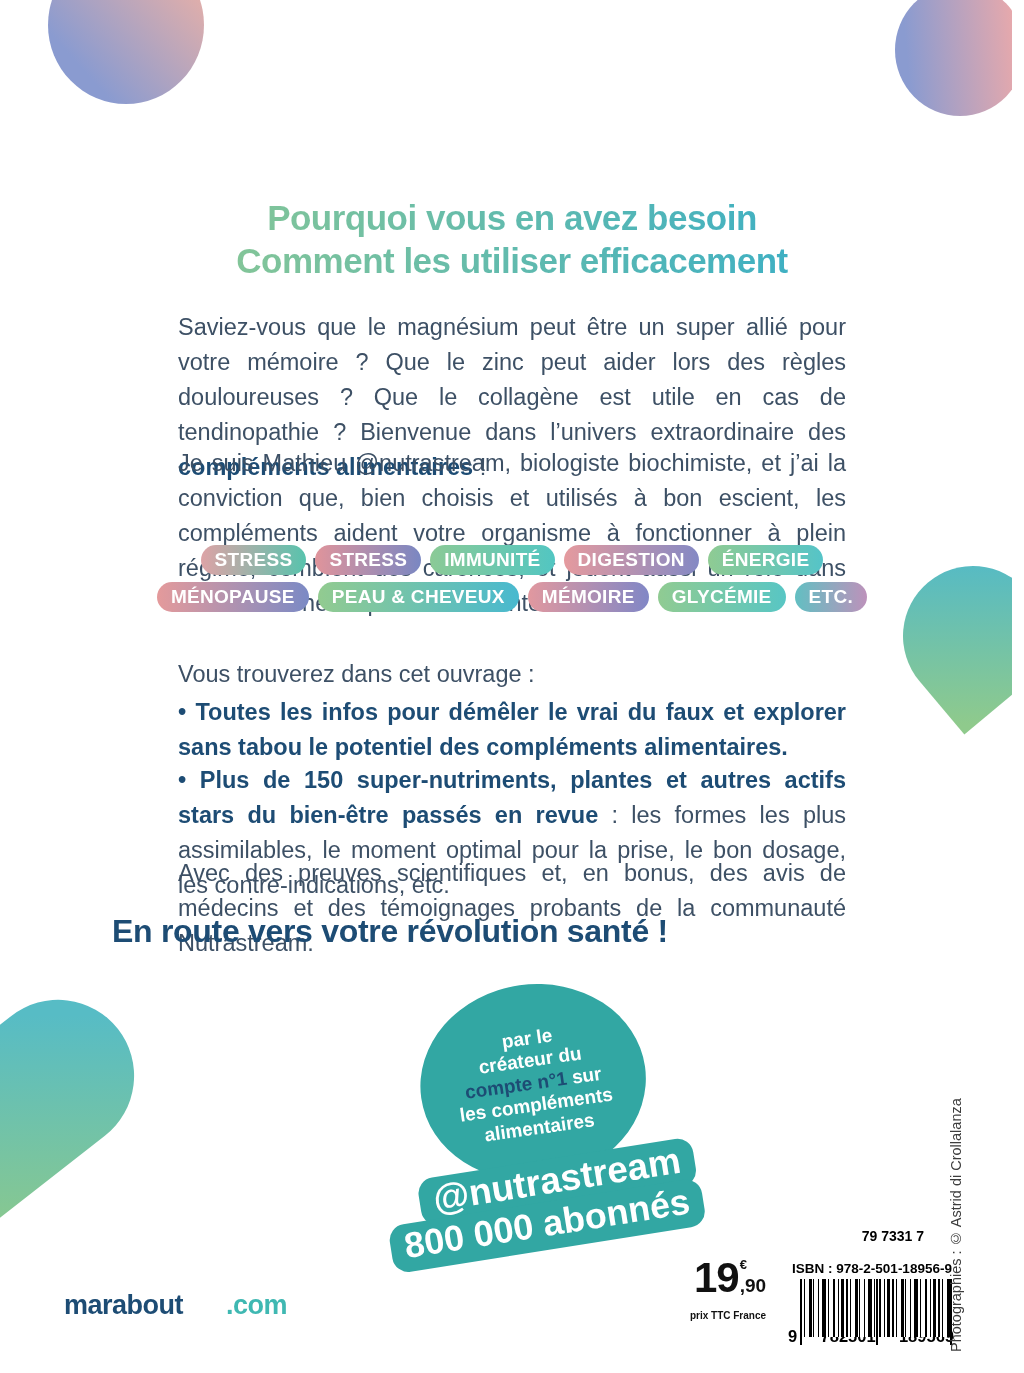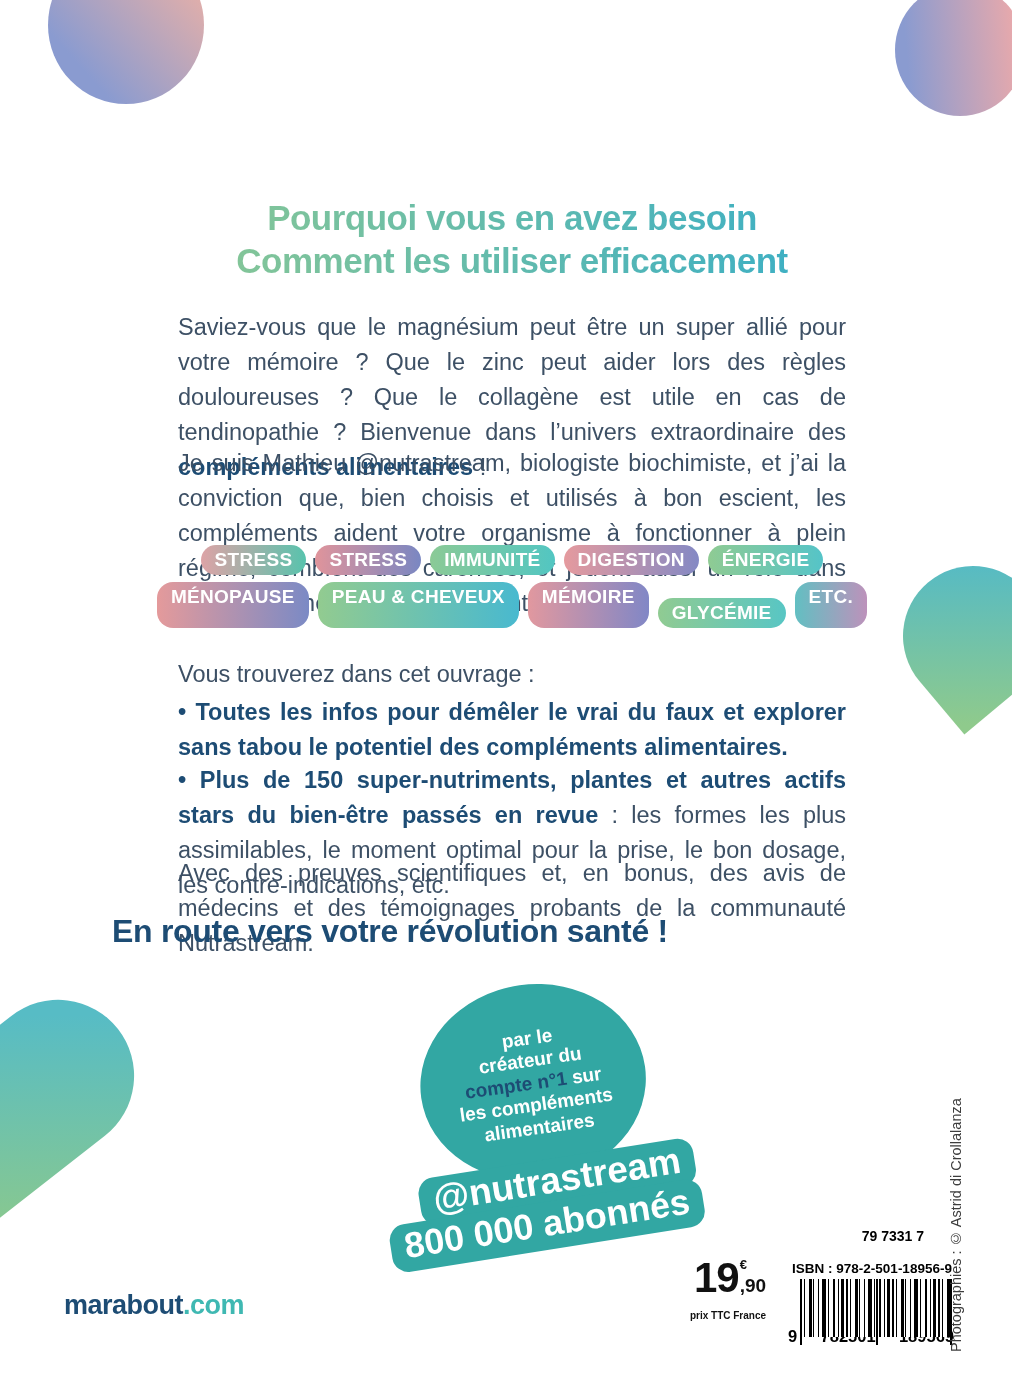--- a/index.html
+++ b/index.html
@@ -66,21 +66,21 @@
   .badge-big{
     display:inline-block; background:var(--badge-teal); color:#fff;
     font-size:37px; line-height:40px; padding:2px 14px 6px; border-radius:16px;
     white-space:nowrap;
   }
   .badge-big1{margin-top:-42px; transform:translateX(10px) rotate(-1deg);}
   .badge-big2{margin-top:-6px; transform:translateX(-6px) rotate(-1deg); font-size:36px;}
   
   .marabout{position:absolute; left:64px; top:1290px; font-size:27px; font-weight:bold;
     color:var(--navy); letter-spacing:-0.5px;}
-  .marabout .dotcom{color:var(--marabout-teal);}
+  .marabout .dotcom{color:var(--marabout-teal);margin-left:43px;}
   .price{position:absolute; left:694px; top:1258px; color:#111; display:flex; align-items:flex-start;}
   .price-int{font-size:42px; font-weight:bold; line-height:40px; letter-spacing:-1px;}
   .price-frac{display:inline-flex; flex-direction:column; align-items:flex-start; margin-left:1px;}
   .price-cur{font-size:13px; font-weight:bold; line-height:13px;}
   .price-dec{font-size:19px; font-weight:bold; line-height:20px; margin-top:5px;}
   .price-note{position:absolute; left:688px; top:1310px; font-size:10px; font-weight:bold; color:#111;
     width:80px; text-align:center;}
   .barcode{position:absolute; left:786px; top:1228px; width:172px; text-align:center; color:#000;}
   .bc-top{font-size:14px; font-weight:bold; text-align:right; padding-right:34px;}
   .bc-isbn{font-size:13.5px; font-weight:bold; margin-top:17px; white-space:nowrap;}
@@ -127,21 +127,21 @@
         <span class="pill" style="background: linear-gradient(90deg, rgb(221, 163, 166), rgb(88, 195, 173));">STRESS</span>
         <span class="pill" style="background: linear-gradient(90deg, rgb(224, 148, 155), rgb(122, 135, 194));">STRESS</span>
         <span class="pill" style="background: linear-gradient(90deg, rgb(139, 202, 150), rgb(82, 198, 194));">IMMUNITÉ</span>
         <span class="pill" style="background: linear-gradient(90deg, rgb(229, 154, 158), rgb(132, 137, 196));">DIGESTION</span>
         <span class="pill" style="background: linear-gradient(90deg, rgb(143, 203, 147), rgb(85, 196, 200));">ÉNERGIE</span>
       </div>
     <div class="pill-row">
         <span class="pill" style="background: linear-gradient(90deg, rgb(228, 154, 155), rgb(123, 138, 197));">MÉNOPAUSE</span>
         <span class="pill" style="background: linear-gradient(90deg, rgb(146, 203, 144), rgb(73, 185, 207));">PEAU &amp; CHEVEUX</span>
         <span class="pill" style="background: linear-gradient(90deg, rgb(225, 152, 159), rgb(129, 135, 198));">MÉMOIRE</span>
-        <span class="pill" style="background: linear-gradient(90deg, rgb(144, 203, 146), rgb(88, 198, 196)); margin-top: 16px;">GLYCÉMIE</span>
+        <span class="pill" style="background: linear-gradient(90deg, rgb(144, 203, 146), rgb(88, 198, 196));">GLYCÉMIE</span>
         <span class="pill" style="background: linear-gradient(90deg, rgb(98, 191, 194), rgb(189, 146, 187));">ETC.</span>
       </div>
   </div>
 
   <p class="col contents-intro">Vous trouverez dans cet ouvrage :</p>
 
   <p class="col just bullet1"><span class="b">•</span> <span class="b">Toutes les infos pour démêler le vrai du faux et explorer sans tabou le potentiel des compléments alimentaires.</span><span></span></p>
 
   <p class="col just bullet2"><span class="b">•</span> <span class="b">Plus de 150 super-nutriments, plantes et autres actifs stars du bien-être passés en revue</span><span> : les formes les plus assimilables, le moment optimal pour la prise, le bon dosage, les contre-indications, etc.</span></p>
 

